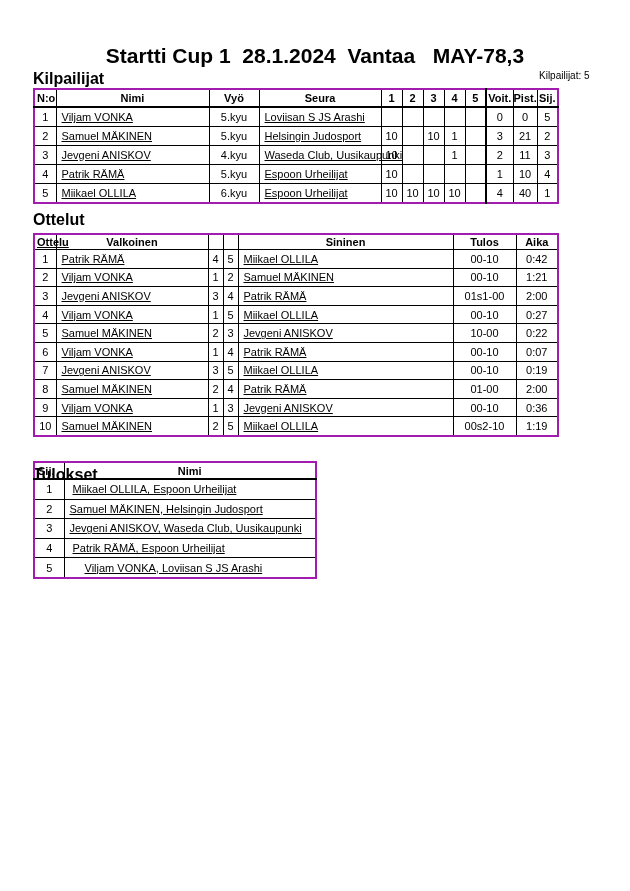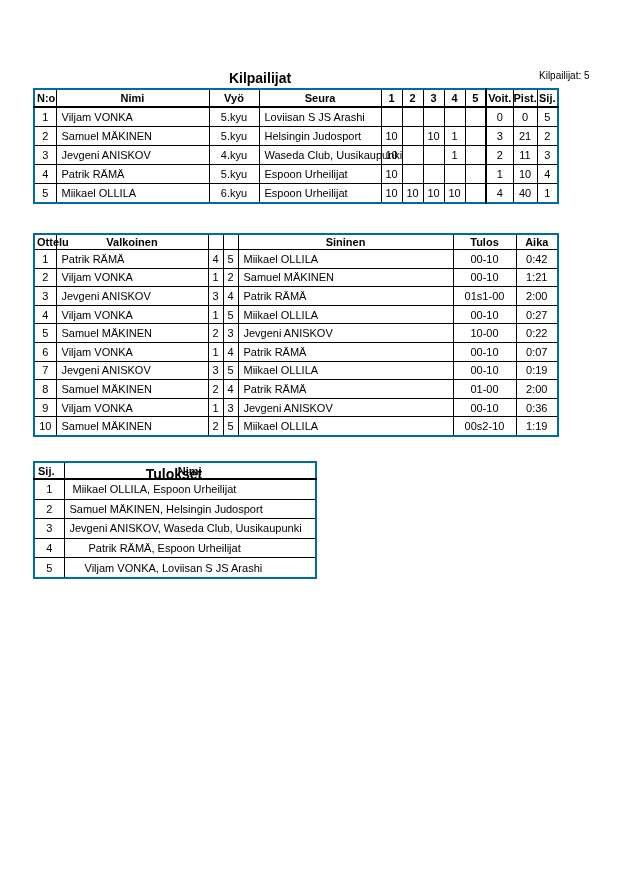--- a/index.html
+++ b/index.html
@@ -5,36 +5,36 @@
   html,body { margin:0; padding:0; background:#ffffff; }
   .page {
     position:relative; width:630px; height:891px; background:#ffffff;
     color:#000; font-family:"Liberation Sans","DejaVu Sans",sans-serif;
     overflow:hidden;
   }
   .main-title {
     position:absolute; top:44px; left:0; width:630px; text-align:center;
     font-size:21px; font-weight:bold; white-space:pre;
   }
-  .section-title { position:absolute; text-align:center; font-size:14px; font-weight:bold; }
+  .section-title { position:absolute; text-align:left; font-size:16px; font-weight:bold; }
   .kilpailijat-title { top:70px; left:33px; width:454px; }
   .ottelut-title    { top:211px; left:33px; width:524px; }
   .tulokset-title   { top:442px; left:33px; width:282px;margin-top:24px; }
   .count-label { position:absolute; top:70px; left:539px; font-size:10px; }
 
   table {
     position:absolute; border-collapse:collapse; table-layout:fixed;
-    font-size:11px; border:2px solid #0369a1;
+    font-size:11px; border:2px solid #a21caf;
   }
   th, td { border:1px solid #000; padding:0; vertical-align:middle; overflow:visible; }
   th { font-weight:bold; }
   .ac { text-align:center; }
   .al { text-align:left; padding-left:5px; }
   .hl { text-align:left; padding-left:2px; }
-  .nw { white-space:nowrap; }
+  .nw { white-space:nowrap;text-decoration:underline; }
   .thick-left { border-left:2px solid #000; }
   thead tr { border-bottom:2px solid #000; }
 
   .t1 { left:33px; top:88px;  width:524px; }
   .t1 th { height:16px; }
   .t1 td { height:18px; }
 
   .t2 { left:33px; top:233px; width:524px; }
   .t2 thead tr { border-bottom:1px solid #000; }
   .t2 th { height:14px;text-align:center; }
@@ -42,20 +42,21 @@
 
   .t3 { left:33px; top:461px; width:282px; }
   .t3 th { height:15px; }
   .t3 td { height:18.6px; }
 </style>
 </head>
 <body>
 
 <div class="page">
 
+  <div class="main-title">Startti Cup 1  28.1.2024  Vantaa   MAY-78,3</div>
   <div class="section-title kilpailijat-title">Kilpailijat</div>
   <div class="count-label">Kilpailijat: 5</div>
 
   <table class="t1">
     <colgroup>
       <col style="width:22px">
         <col style="width:153px">
         <col style="width:50px">
         <col style="width:122px">
       <col style="width:21px">
@@ -155,20 +156,21 @@
           <td class="ac">10</td>
           <td class="ac">10</td>
           <td class="ac"></td>
           <td class="ac thick-left">4</td>
           <td class="ac">40</td>
           <td class="ac">1</td>
         </tr>
       </tbody>
   </table>
 
+  <div class="section-title ottelut-title">Ottelut</div>
 
   <table class="t2">
     <colgroup>
       <col style="width:22px">
         <col style="width:152px">
         <col style="width:15px">
         <col style="width:15px">
       <col style="width:215px">
         <col style="width:63px">
         <col style="width:42px">
@@ -313,21 +315,21 @@
           <td class="al" style=""><span class="nw">Samuel MÄKINEN, Helsingin Judosport</span></td>
         </tr>
 
         <tr>
           <td class="ac">3</td>
           <td class="al" style=""><span class="nw">Jevgeni ANISKOV, Waseda Club, Uusikaupunki</span></td>
         </tr>
 
         <tr>
           <td class="ac">4</td>
-          <td class="al" style="padding-left:24px"><span class="nw">Patrik RÄMÄ, Espoon Urheilijat</span></td>
+          <td class="al" style="padding-left:8px"><span class="nw">Patrik RÄMÄ, Espoon Urheilijat</span></td>
         </tr>
 
         <tr>
           <td class="ac">5</td>
           <td class="al" style="padding-left:20px"><span class="nw">Viljam VONKA, Loviisan S JS Arashi</span></td>
         </tr>
       </tbody>
   </table>
 
 </div>

